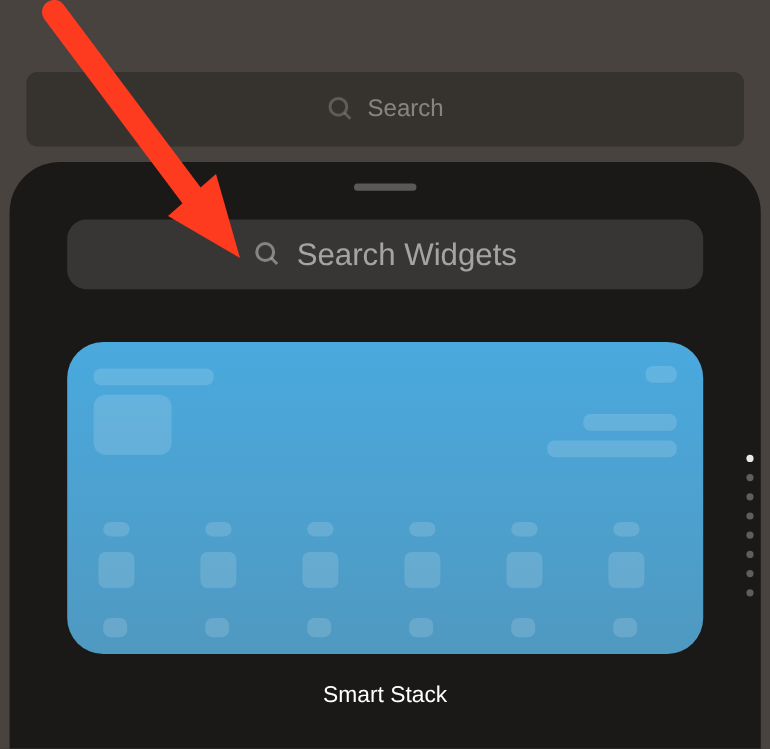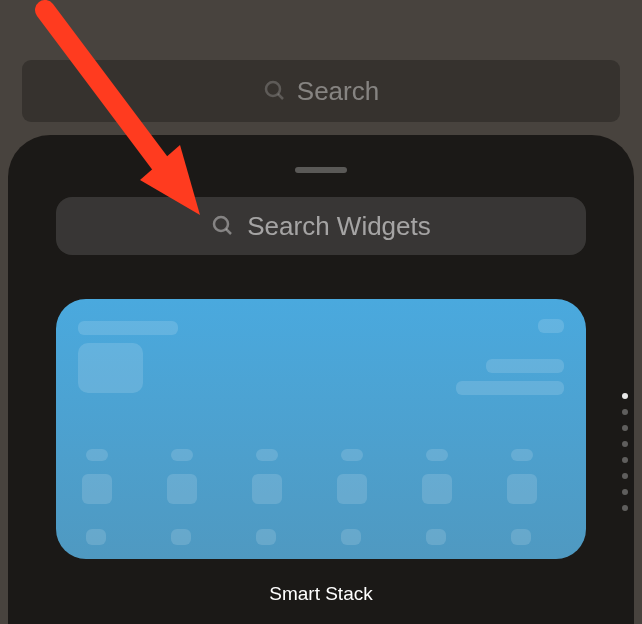--- a/index.html
+++ b/index.html
@@ -27,36 +27,36 @@
       left: 22px;
       right: 22px;
       height: 62px;
       background: rgba(0,0,0,0.25);
       border-radius: 9px;
       display: flex;
       align-items: center;
       justify-content: center;
       gap: 10px;
       color: rgba(255,255,255,0.4);
-      font-size: 26px;
+      font-size: 20px;
     }
     .background-search svg {
       width: 24px;
       height: 24px;
       opacity: 0.5;
     }
     .sheet {
       position: absolute;
       top: 135px;
       left: 8px;
       right: 8px;
       bottom: 0;
       background: rgba(24,22,20,0.92);
       border-radius: 42px 42px 0 0;
-      padding-top: 32px;
+      padding-top: 18px;
     }
     .grabber {
       width: 52px;
       height: 6px;
       background: rgba(255,255,255,0.28);
       border-radius: 3px;
       margin: 0 auto 24px auto;
     }
     .search-field {
       margin: 0 48px;

